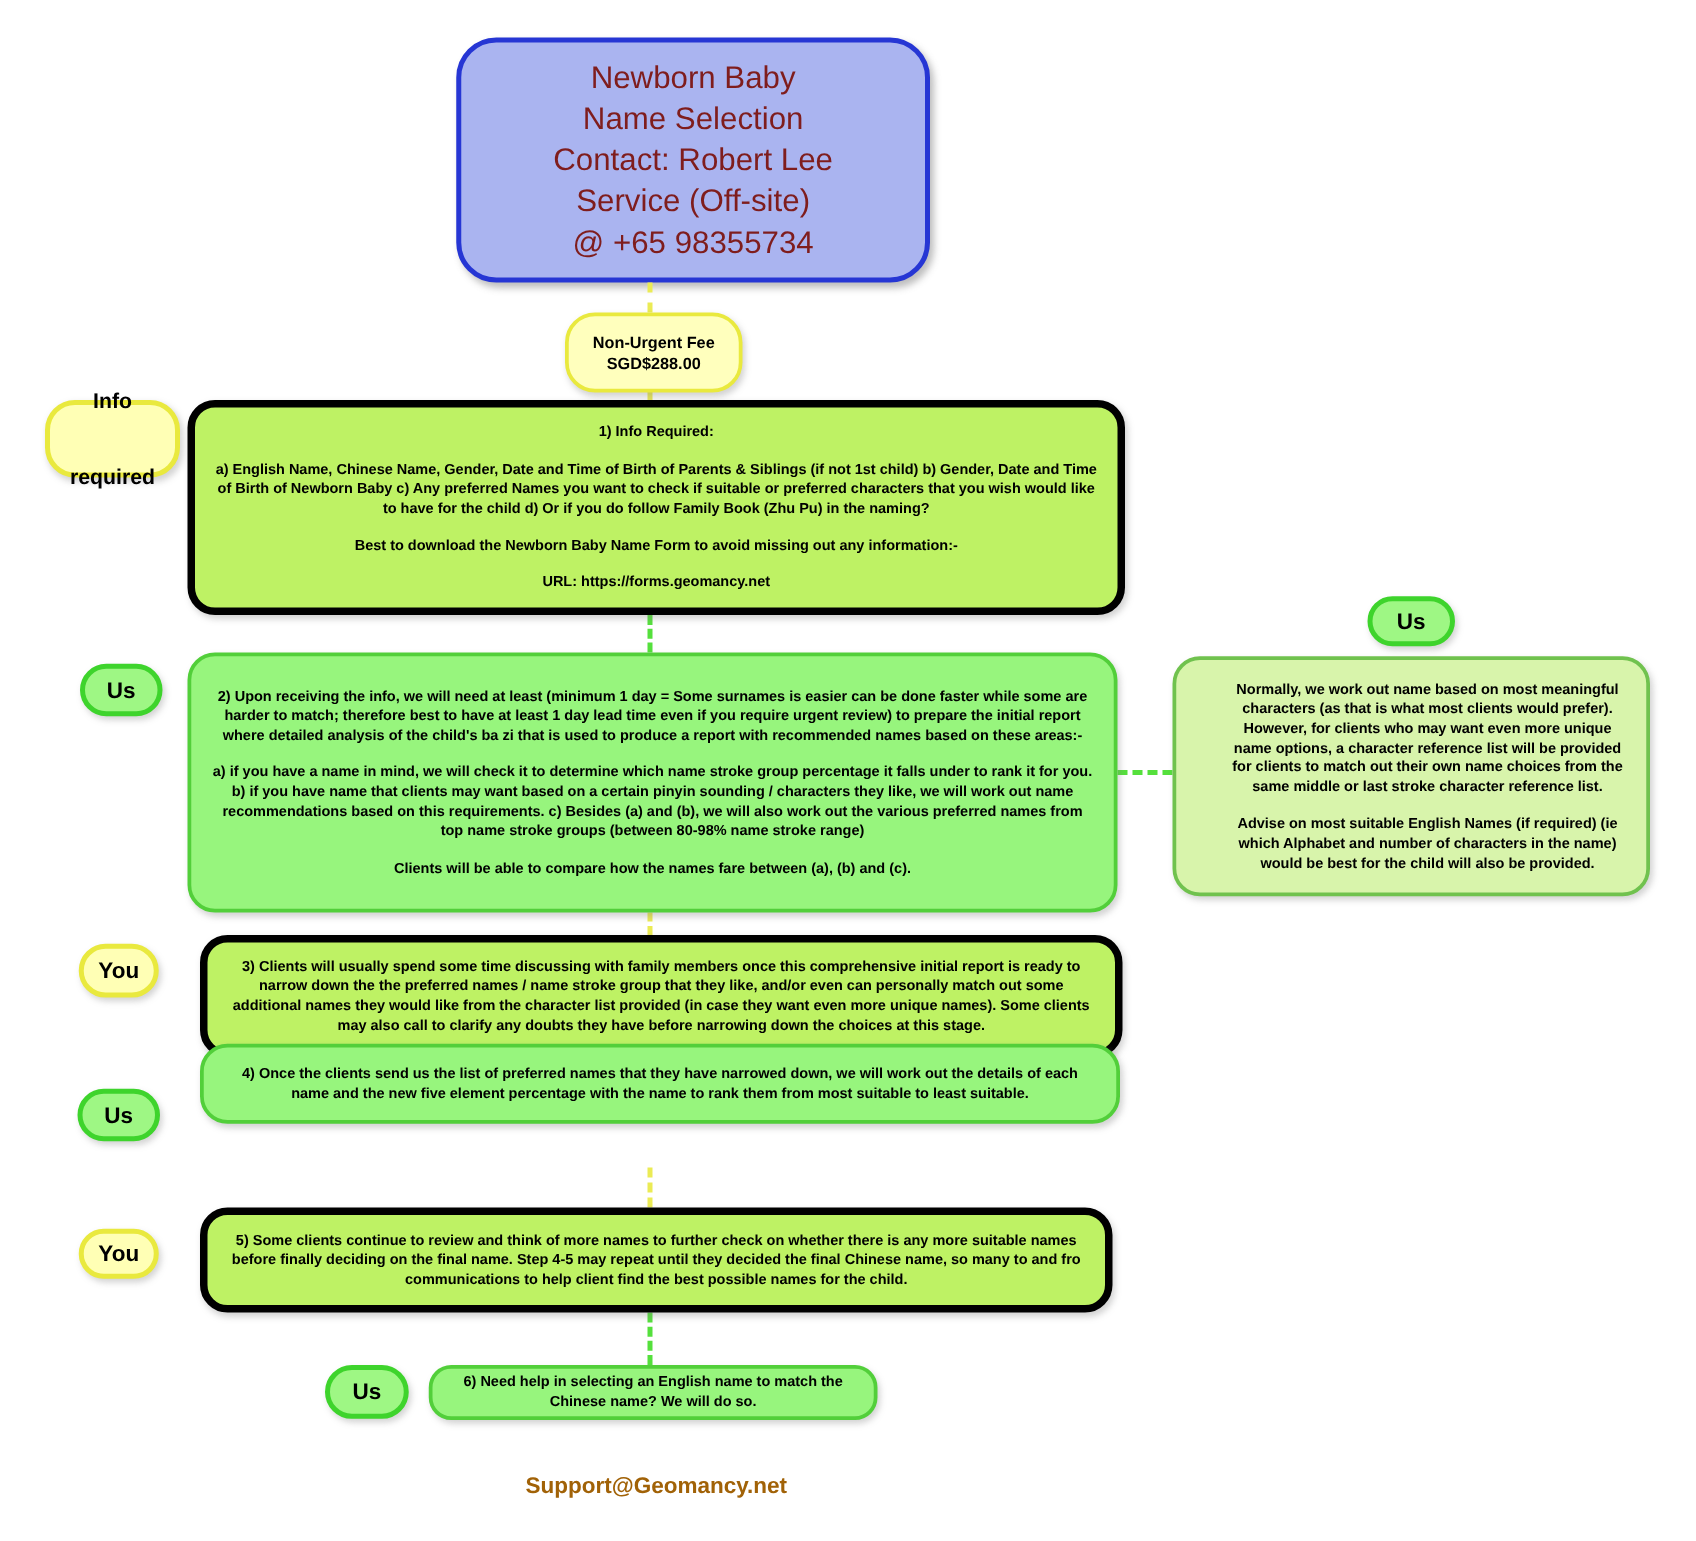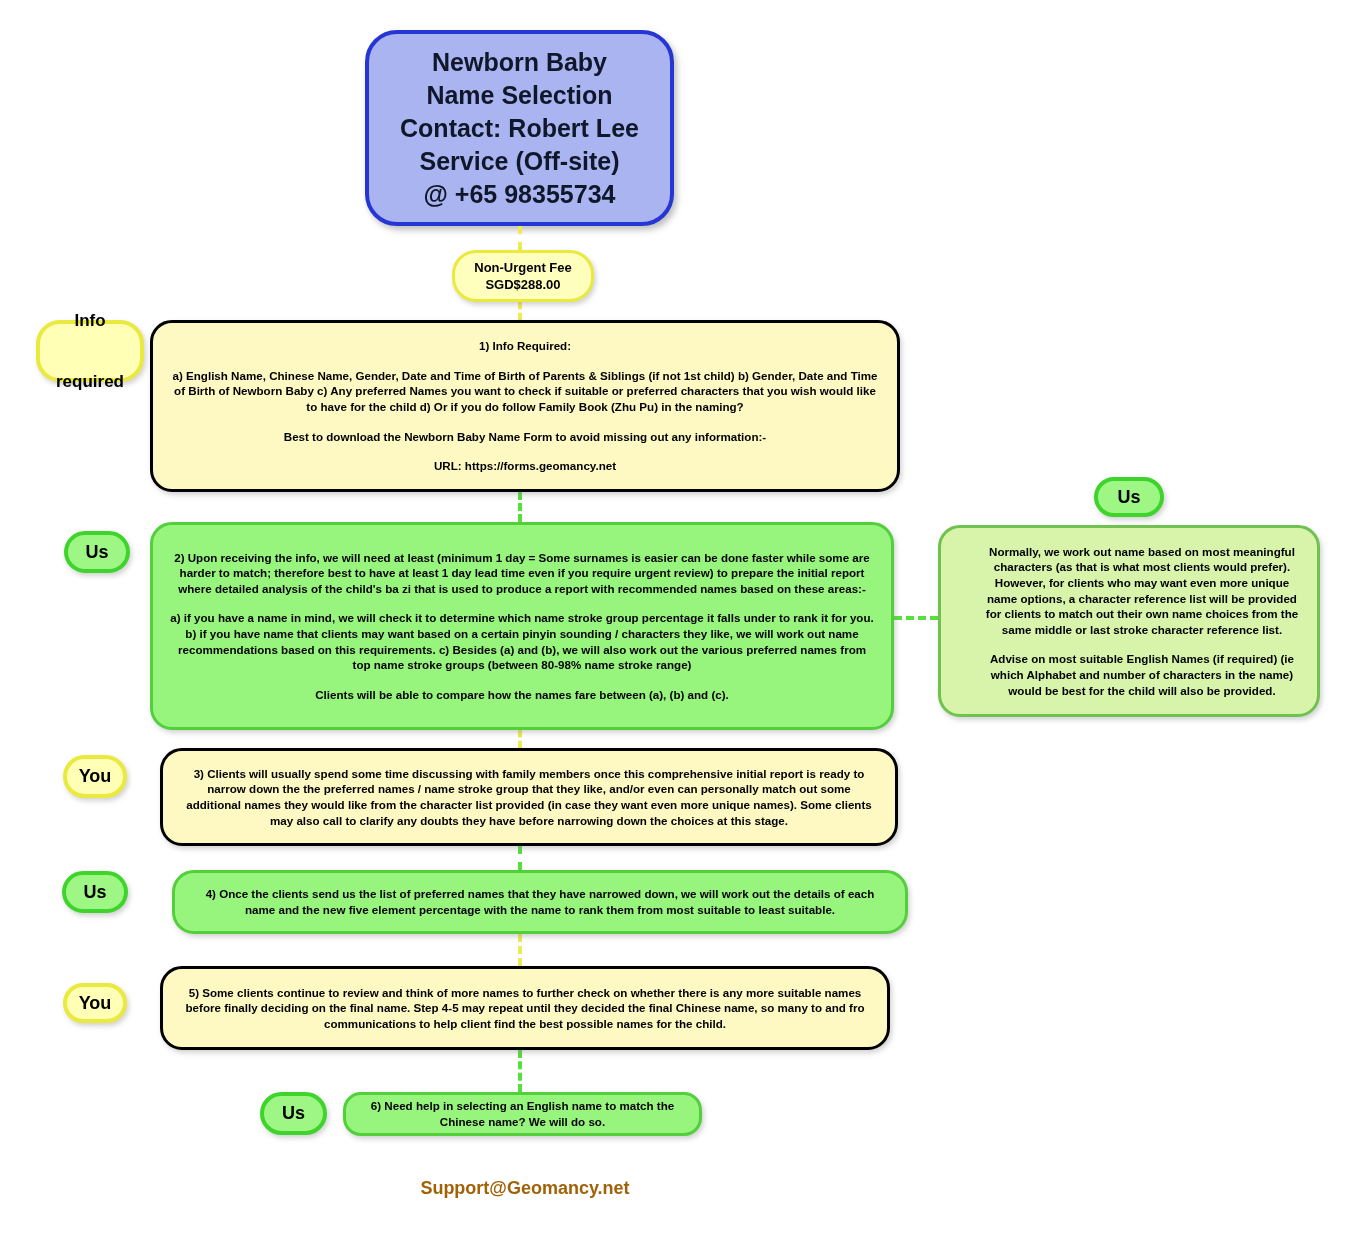--- a/index.html
+++ b/index.html
@@ -12,33 +12,33 @@
     position: relative;
     width: 1357px;
     height: 1233px;
     background: #ffffff;
     overflow: hidden;
   }
   .abs { position: absolute; box-sizing: border-box; }
 
   
   .title-box {
-    left: 365px; top: 30px; width: 309px; height: 196px;
+    left: 365px; top: 30px; width: 379px; height: 196px;
     background: #aab4f0;
     border: 4px solid #2636d4;
     border-radius: 32px;
     display: flex; flex-direction: column; justify-content: center;
     text-align: center;
-    font-weight: bold; font-size: 25px; line-height: 33px; color: #0f172a;
+    font-weight: normal; font-size: 25px; line-height: 33px; color: #7f1d1d;
     box-shadow: 3px 4px 6px rgba(110,110,110,0.45);
   }
 
   
   .fee-box {
-    left: 452px; top: 250px; width: 142px; height: 52px;
+    left: 452px; top: 250px; width: 142px; height: 64px;
     background: #ffffbd;
     border: 3px solid #e9e93e;
     border-radius: 24px;
     display: flex; flex-direction: column; justify-content: center;
     text-align: center;
     font-weight: bold; font-size: 13px; line-height: 17px; color: #000;
     box-shadow: 2px 3px 5px rgba(130,130,130,0.35);
   }
 
   
@@ -64,28 +64,28 @@
   
   .pbox {
     border-radius: 22px;
     display: flex; flex-direction: column; justify-content: center;
     text-align: center;
     font-weight: bold; font-size: 11.6px; line-height: 15.6px; color: #000;
     padding: 8px 16px;
     box-shadow: 2px 3px 5px rgba(130,130,130,0.35);
   }
   .pbox p { margin: 7px 0; }
-  .box-yellow { background: #fef9c3; border: 3px solid #000000; }
+  .box-yellow { background: #bef264; border: 6px solid #000000; }
   .box-green  { background: #97f57d; border: 3px solid #52cf3a; }
   .box-side   { background: #d8f4ab; border: 3px solid #70c24e; padding-left: 42px; }
 
   .box-step1 { left: 150px; top: 320px; width: 750px; height: 172px; }
   .box-step2 { left: 150px; top: 522px; width: 744px; height: 208px; }
   .box-step3 { left: 160px; top: 748px; width: 738px; height: 98px; }
-  .box-step4 { left: 160px; top: 870px; width: 736px; height: 64px; margin-left: 12px; }
+  .box-step4 { left: 160px; top: 835px; width: 736px; height: 64px; }
   .box-step5 { left: 160px; top: 966px; width: 730px; height: 84px; }
   .box-step6 { left: 343px; top: 1092px; width: 359px; height: 44px; border-radius: 18px; }
   .box-note  { left: 938px; top: 525px; width: 382px; height: 192px; }
 
   
   .vconn { width: 0; border-left: 4px dashed #ebeb55; }
   .vconn-green { border-left-color: #55e03c; }
   .hconn { height: 0; border-top: 4px dashed #55e03c; }
 
   .c-title-fee { left: 518px; top: 226px; height: 24px; }

